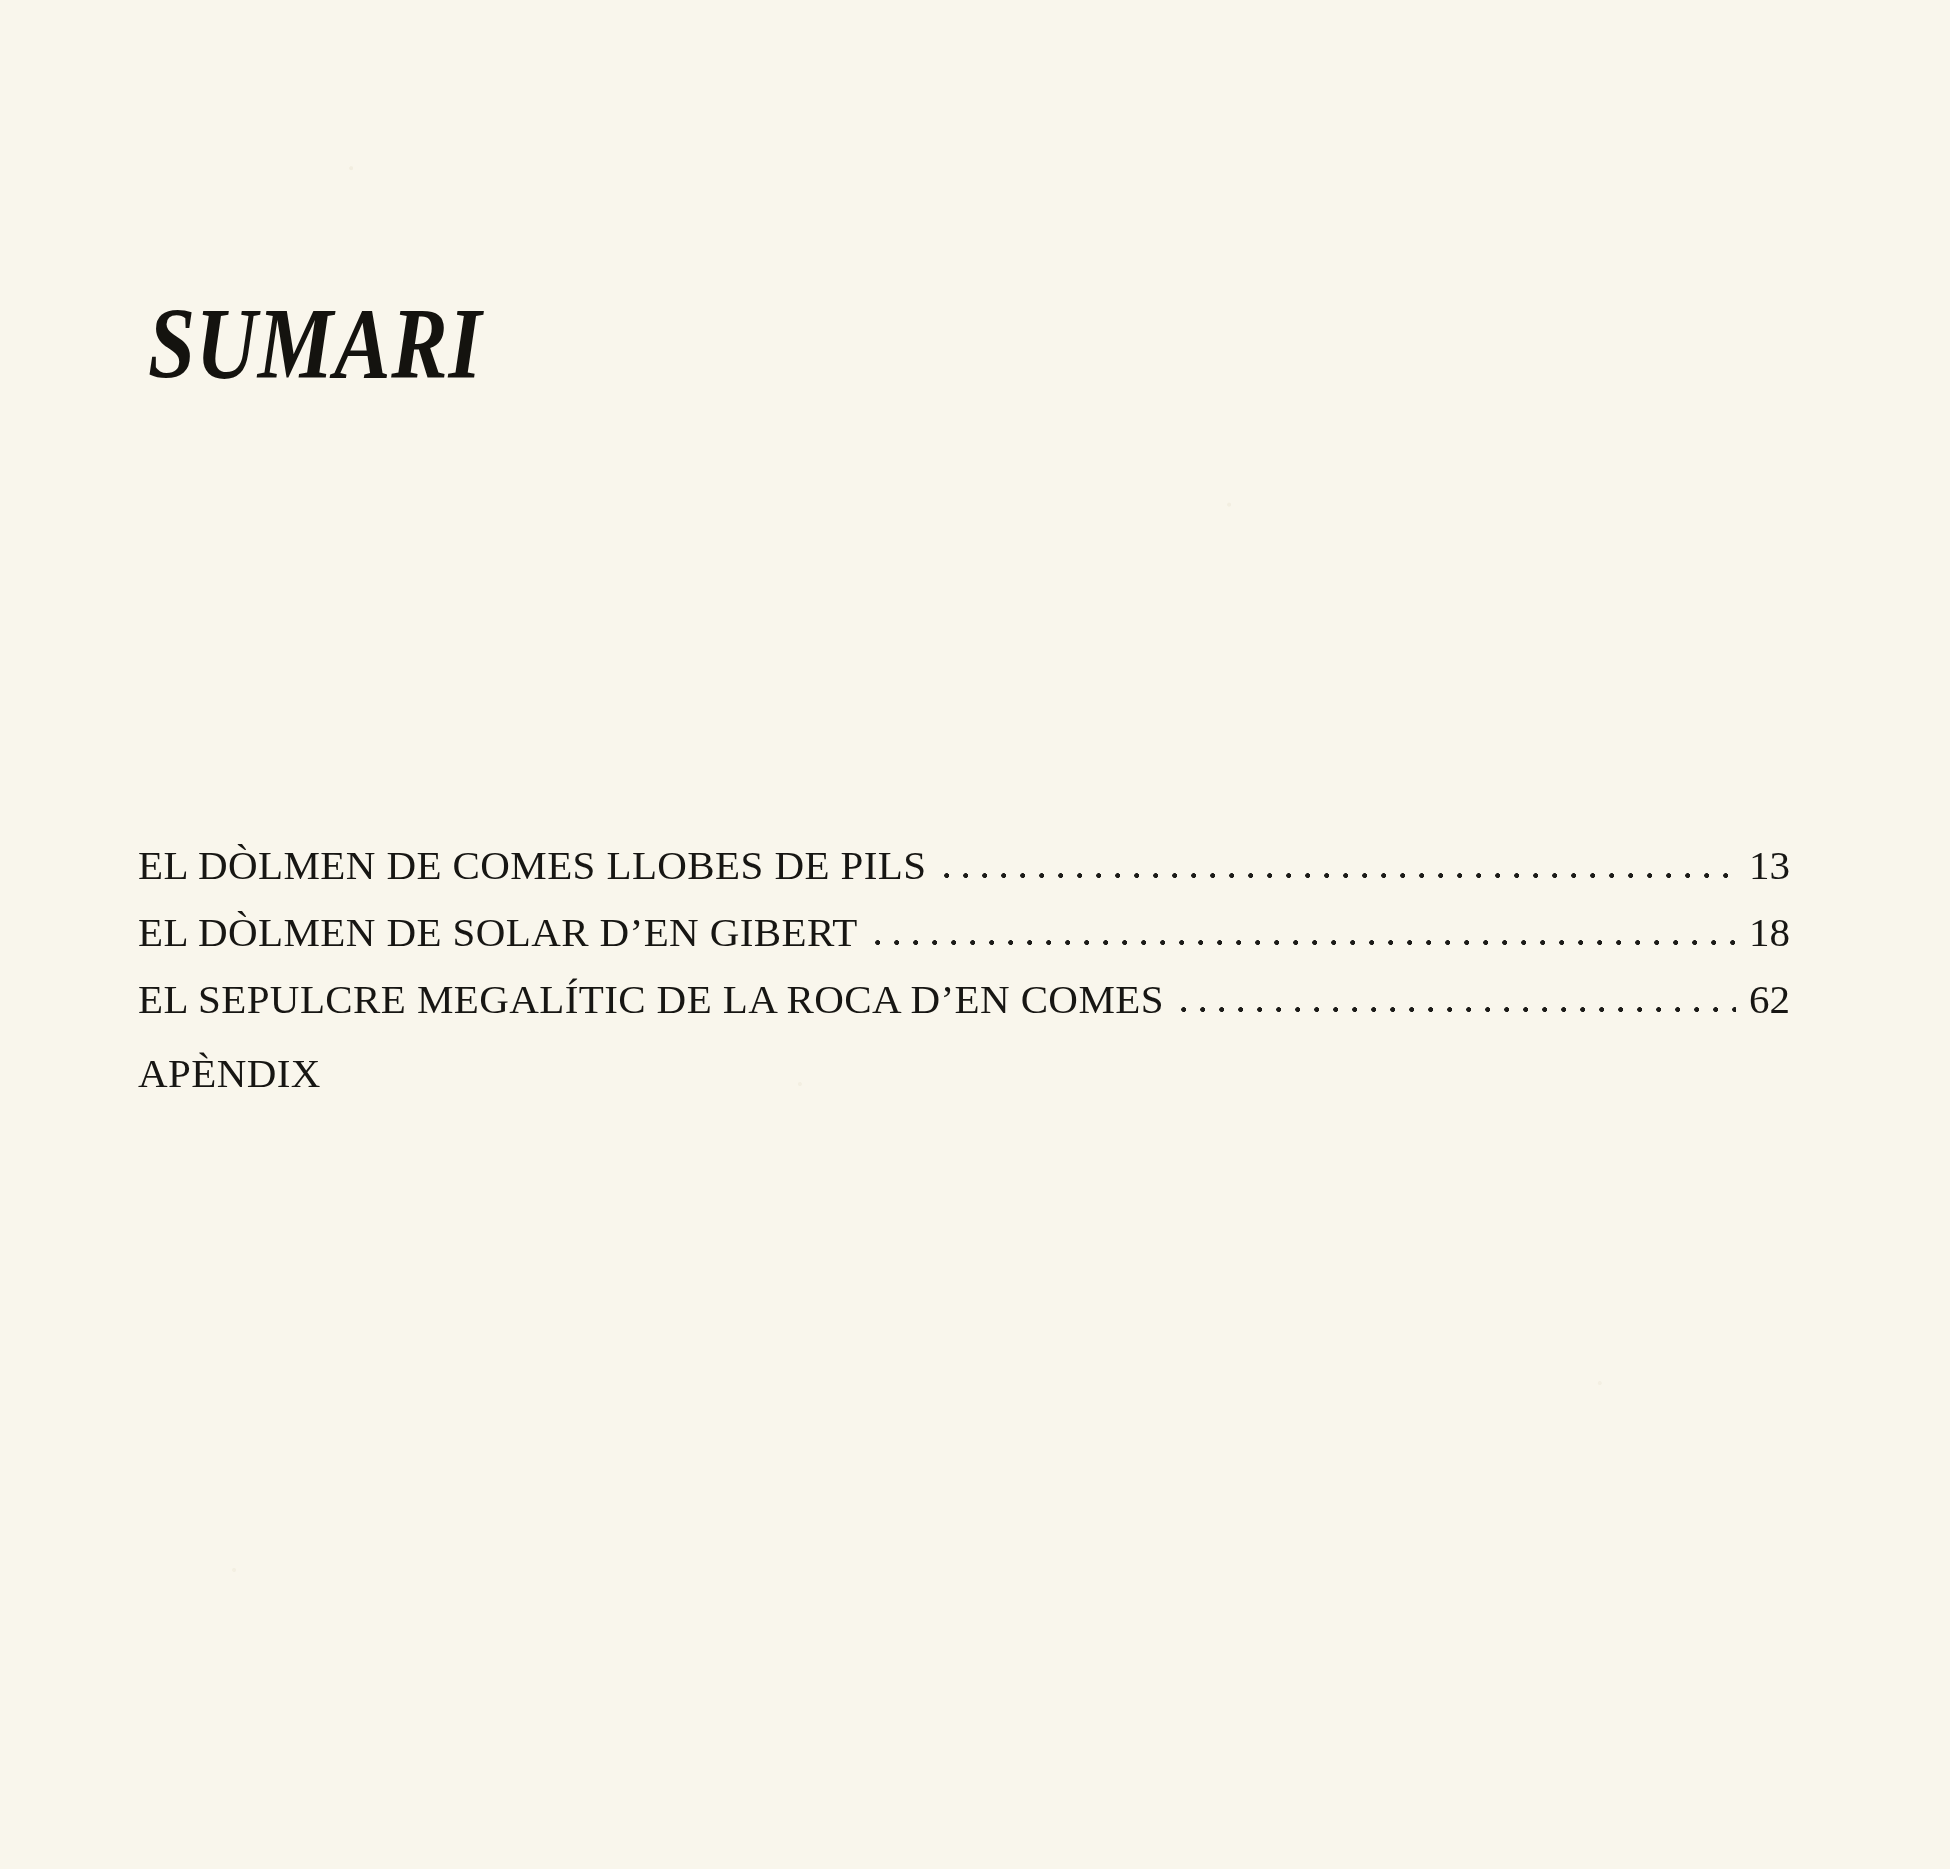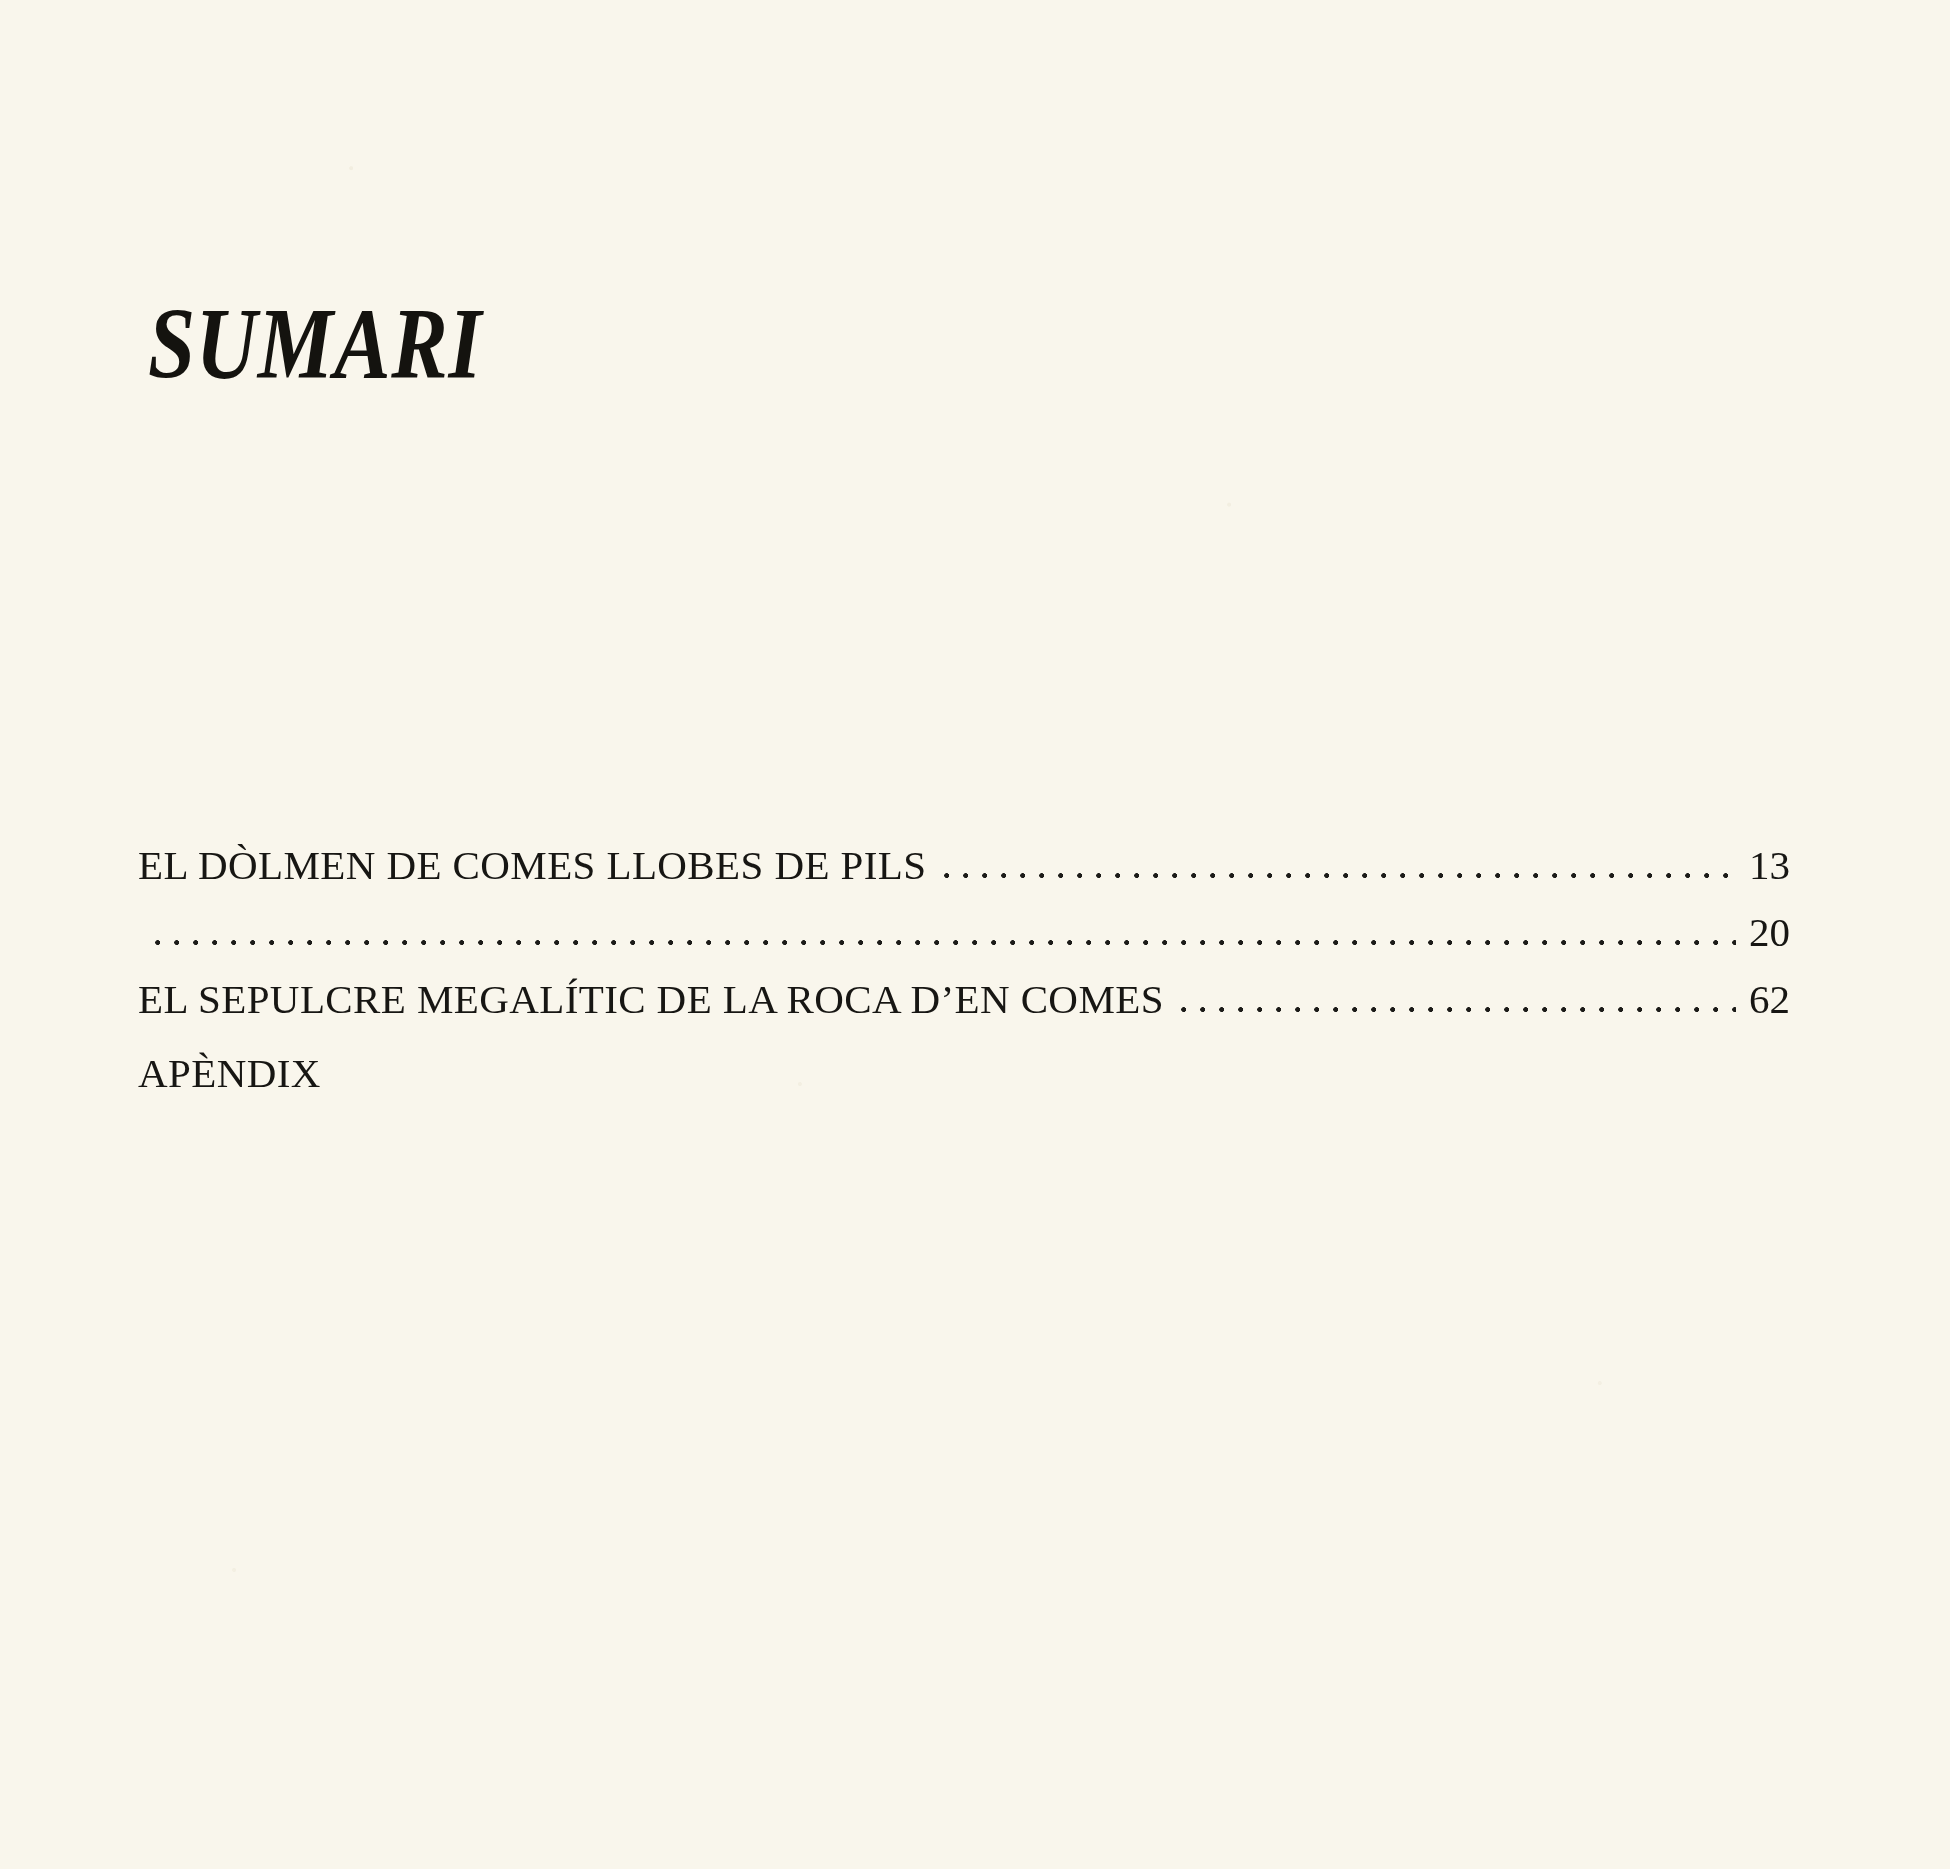--- a/index.html
+++ b/index.html
@@ -88,22 +88,23 @@
 
   <div class="toc">
 
     <div class="toc-row">
       <span class="toc-label">EL DÒLMEN DE COMES LLOBES DE PILS</span>
       <span class="toc-leader"></span>
       <span class="toc-page">13</span>
     </div>
 
     <div class="toc-row">
+      <span class="toc-label">EL DÒLMEN DE SOLAR D’EN GIBERT</span>
       <span class="toc-leader"></span>
-      <span class="toc-page">20</span>
+      <span class="toc-page">18</span>
     </div>
 
     <div class="toc-row">
       <span class="toc-label">EL SEPULCRE MEGALÍTIC DE LA ROCA D’EN COMES</span>
       <span class="toc-leader"></span>
       <span class="toc-page">62</span>
     </div>
 
 
     <div class="toc-group">

